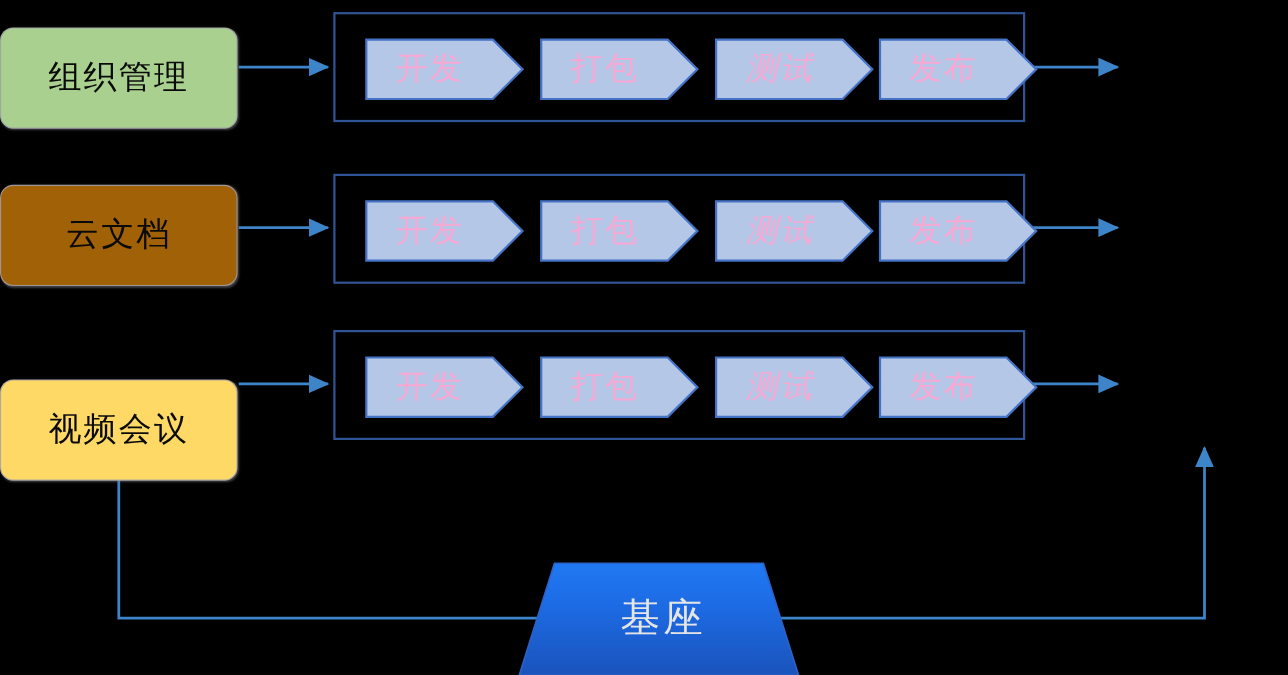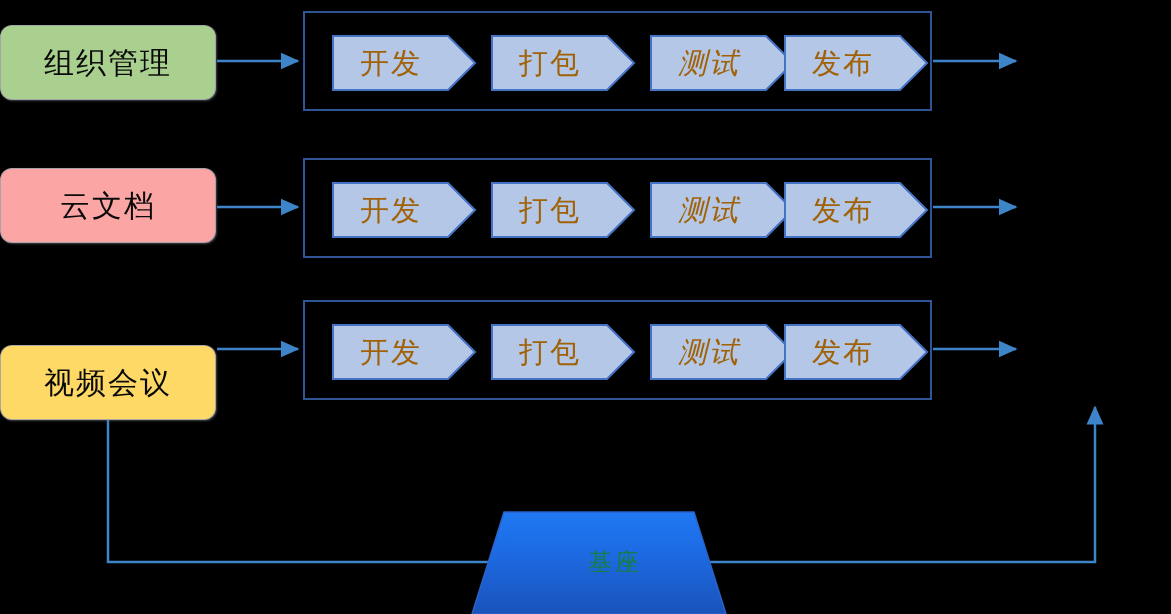--- a/index.html
+++ b/index.html
@@ -20,38 +20,38 @@
     left: 0;
     top: 0;
     width: 1171px;
     height: 614px;
     overflow: visible;
   }
   
   .app-box {
     position: absolute;
     width: 216px;
-    height: 75px;
+    height: 92px;
     border-radius: 12px;
     box-sizing: border-box;
     display: flex;
     align-items: center;
     justify-content: center;
     border: 1px solid rgba(160,160,170,0.85);
     box-shadow: 1px 1px 2px rgba(120,120,130,0.55);
   }
   .app-box .app-label {
     font-size: 30px;
     color: #0a0a0a;
     letter-spacing: 2px;
     line-height: 1;
     white-space: nowrap;
   }
   #app-box-0 { left: 0px;  top: 25px;  background: #a9d08e; }
-  #app-box-1 { left: 0px;  top: 168px; background: #fca5a5; }
+  #app-box-1 { left: 0px;  top: 168px; background: #a16207; }
   #app-box-2 { left: 0px;  top: 313px; background: #ffd966; margin-top: 32px; }
 
   
   .pipeline {
     position: absolute;
     left: 303px;
     width: 629px;
     height: 100px;
     box-sizing: border-box;
     border: 2px solid #2f5597;
@@ -78,30 +78,30 @@
   .stage .stage-label {
     position: absolute;
     left: 0;
     top: 0;
     width: 118px;
     height: 56px;
     display: flex;
     align-items: center;
     justify-content: center;
     font-size: 29px;
-    color: #a16207;
+    color: #f9a8d4;
     letter-spacing: 2px;
     line-height: 1;
     white-space: nowrap;
     pointer-events: none;
   }
   .stage-0 { left: 27px; }
   .stage-1 { left: 186px; }
   .stage-2 { left: 345px; font-style: italic; }
-  .stage-3 { left: 479px; text-align: right; }
+  .stage-3 { left: 494px; text-align: right; }
 
   
   #market-box {
     position: absolute;
     left: 1020px;
     top: 4px;
     width: 148px;
     height: 396px;
     border-radius: 16px;
     box-sizing: border-box;
@@ -124,29 +124,29 @@
   
   #base-trapezoid {
     position: absolute;
     left: 470px;
     top: 510px;
     width: 258px;
     height: 104px;
   }
   #base-trapezoid .base-label {
     position: absolute;
-    left: 16px;
+    left: 4px;
     top: 0;
     width: 258px;
     height: 104px;
     display: flex;
     align-items: center;
     justify-content: center;
-    font-size: 24px;
-    color: #15803d;
+    font-size: 36px;
+    color: #e5e5e5;
     letter-spacing: 3px;
     line-height: 1;
     white-space: nowrap;
     pointer-events: none;
   }
 </style>
 </head>
 <body>
 
 <div id="canvas">

